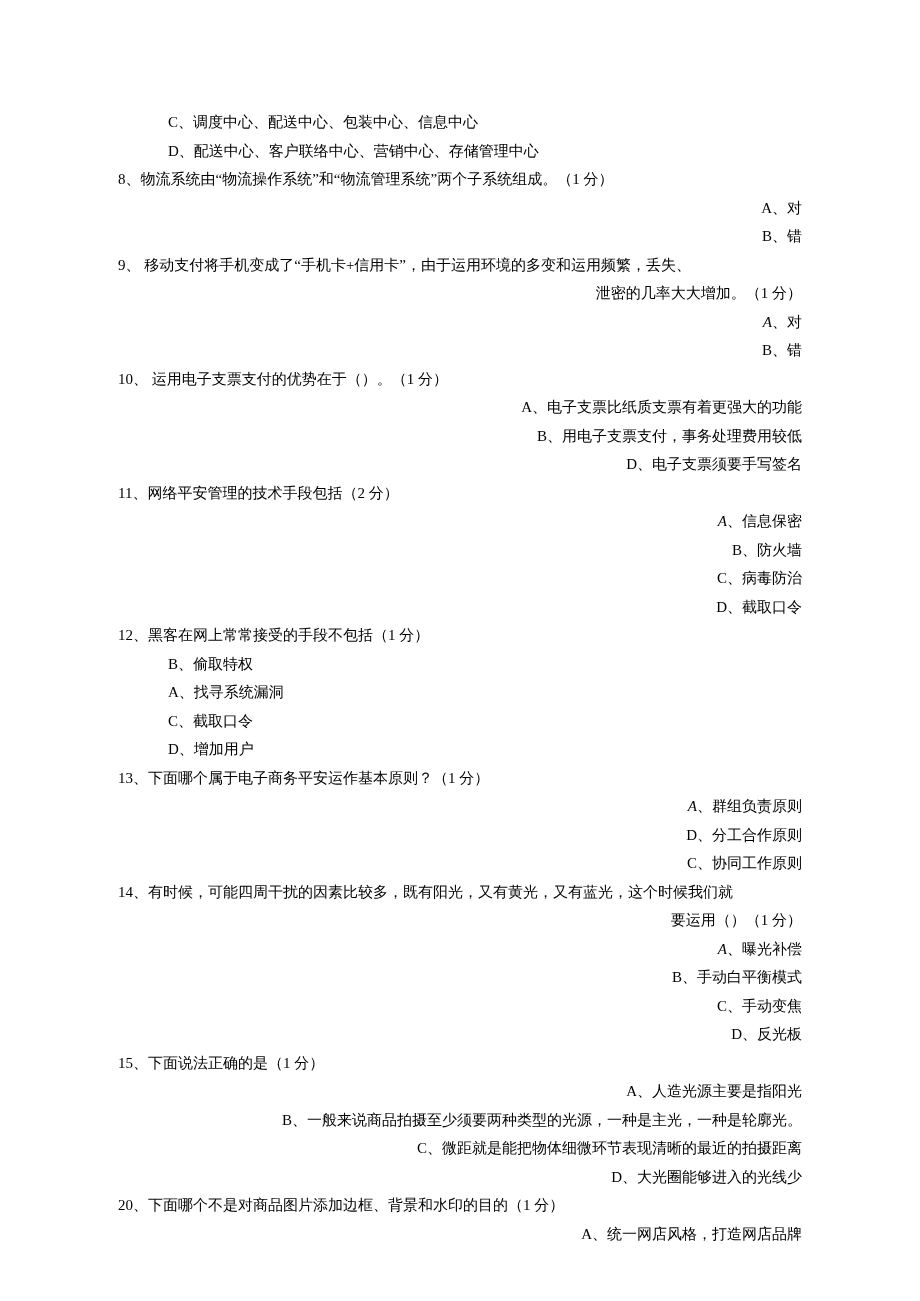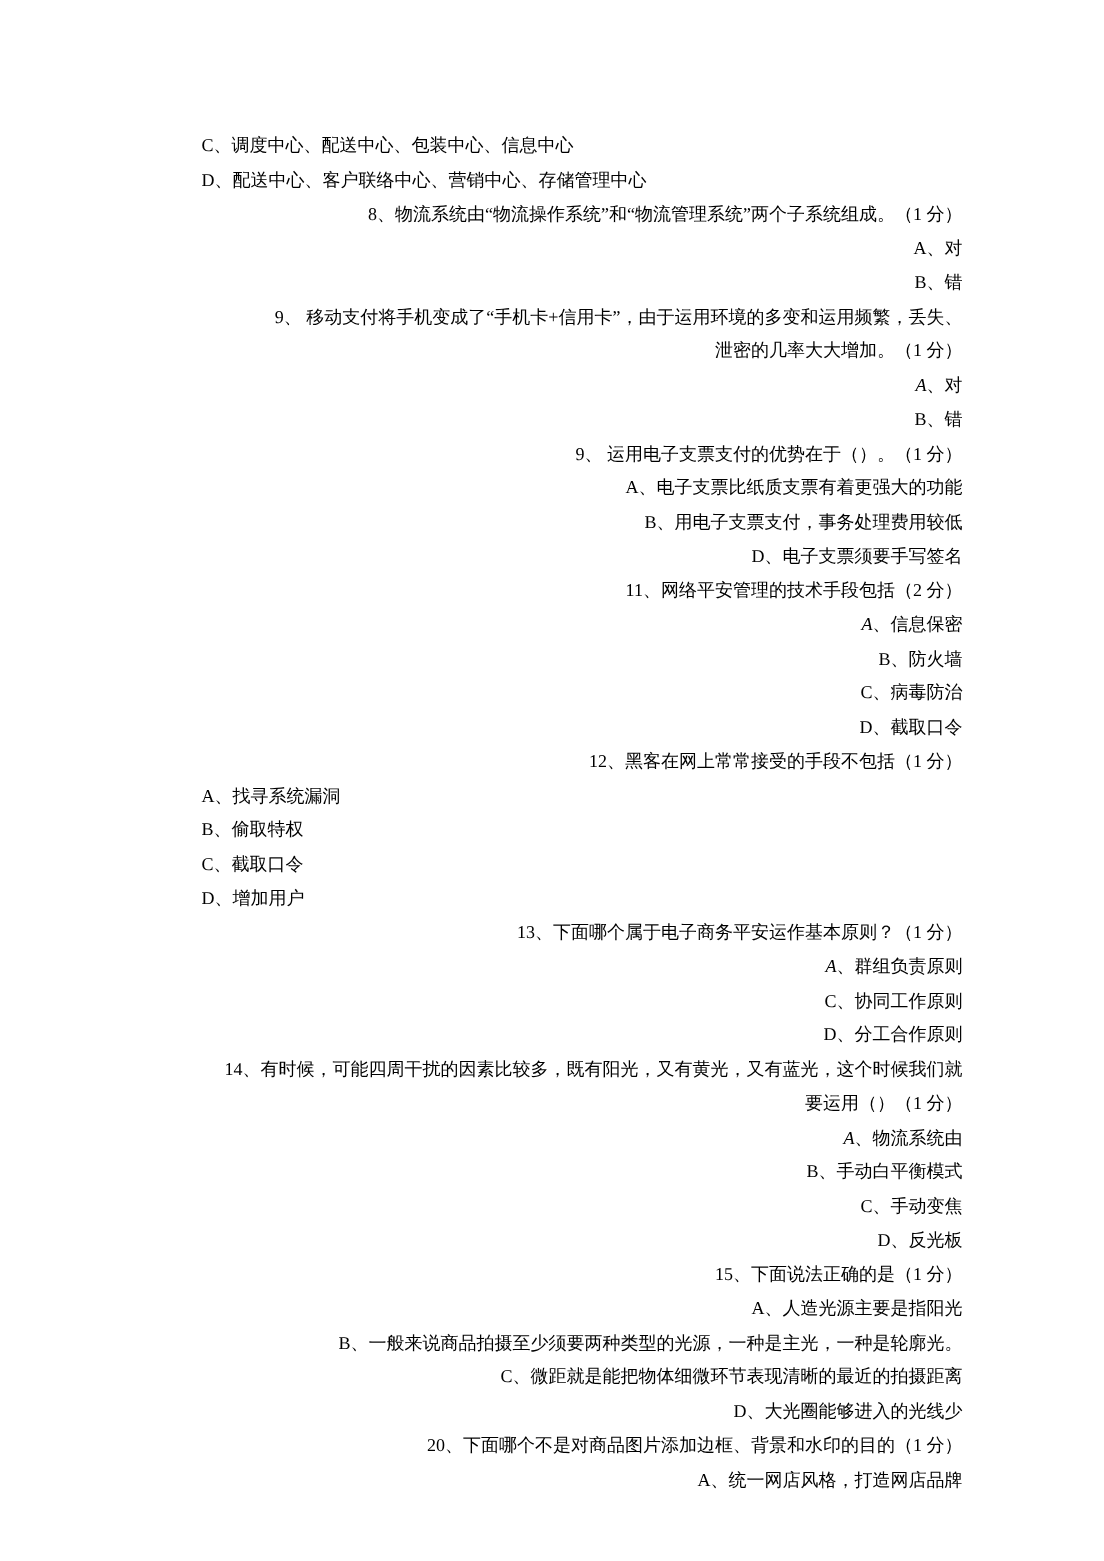--- a/index.html
+++ b/index.html
@@ -19,21 +19,20 @@
   }
   .option {
     padding-left: 36px;
     text-align: right;
   }
   .option-deep {
     padding-left: 50px;
   }
   .question {
     padding-left: 0;
-    text-align: right;
   }
   .question-cont {
     padding-left: 0;
     text-align: right;
   }
   .latin {
     font-family: "Times New Roman", serif;
     font-style: italic;
   }
 </style>
@@ -43,41 +42,41 @@
 <div class="page" id="page-root">
     <div class="option-deep">C、调度中心、配送中心、包装中心、信息中心</div>
     <div class="option-deep">D、配送中心、客户联络中心、营销中心、存储管理中心</div>
     <div class="question">8、物流系统由“物流操作系统”和“物流管理系统”两个子系统组成。（1 分）</div>
     <div class="option">A、对</div>
     <div class="option">B、错</div>
     <div class="question">9、   移动支付将手机变成了“手机卡+信用卡”，由于运用环境的多变和运用频繁，丢失、</div>
     <div class="question-cont">泄密的几率大大增加。（1 分）</div>
     <div class="option"><span class="latin">A</span><span>、对</span></div>
     <div class="option">B、错</div>
-    <div class="question">9、  运用电子支票支付的优势在于（）。（1 分）</div>
+    <div class="question">10、  运用电子支票支付的优势在于（）。（1 分）</div>
     <div class="option">A、电子支票比纸质支票有着更强大的功能</div>
     <div class="option">B、用电子支票支付，事务处理费用较低</div>
     <div class="option">D、电子支票须要手写签名</div>
     <div class="question">11、网络平安管理的技术手段包括（2 分）</div>
     <div class="option"><span class="latin">A</span><span>、信息保密</span></div>
     <div class="option">B、防火墙</div>
     <div class="option">C、病毒防治</div>
     <div class="option">D、截取口令</div>
     <div class="question">12、黑客在网上常常接受的手段不包括（1 分）</div>
+    <div class="option-deep">B、偷取特权</div>
     <div class="option-deep">A、找寻系统漏洞</div>
-    <div class="option-deep">B、偷取特权</div>
     <div class="option-deep">C、截取口令</div>
     <div class="option-deep">D、增加用户</div>
     <div class="question">13、下面哪个属于电子商务平安运作基本原则？（1 分）</div>
     <div class="option"><span class="latin">A</span><span>、群组负责原则</span></div>
+    <div class="option">D、分工合作原则</div>
     <div class="option">C、协同工作原则</div>
-    <div class="option">D、分工合作原则</div>
     <div class="question">14、有时候，可能四周干扰的因素比较多，既有阳光，又有黄光，又有蓝光，这个时候我们就</div>
     <div class="question-cont">要运用（）（1 分）</div>
-    <div class="option"><span class="latin">A</span><span>、物流系统由</span></div>
+    <div class="option"><span class="latin">A</span><span>、曝光补偿</span></div>
     <div class="option">B、手动白平衡模式</div>
     <div class="option">C、手动变焦</div>
     <div class="option">D、反光板</div>
     <div class="question">15、下面说法正确的是（1 分）</div>
     <div class="option">A、人造光源主要是指阳光</div>
     <div class="option">B、一般来说商品拍摄至少须要两种类型的光源，一种是主光，一种是轮廓光。</div>
     <div class="option">C、微距就是能把物体细微环节表现清晰的最近的拍摄距离</div>
     <div class="option">D、大光圈能够进入的光线少</div>
     <div class="question">20、下面哪个不是对商品图片添加边框、背景和水印的目的（1 分）</div>
     <div class="option">A、统一网店风格，打造网店品牌</div>

